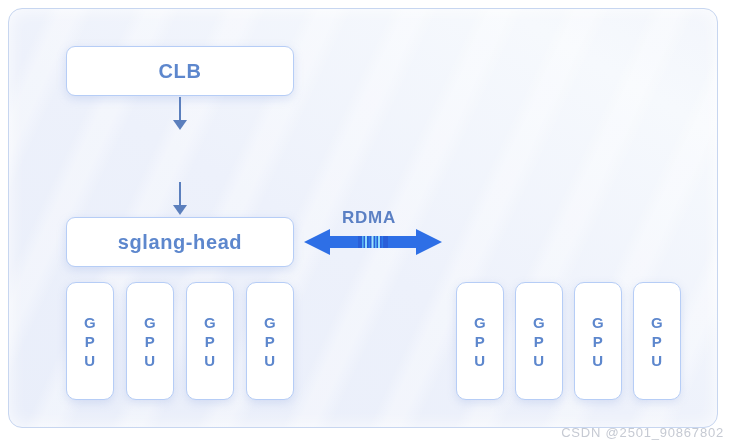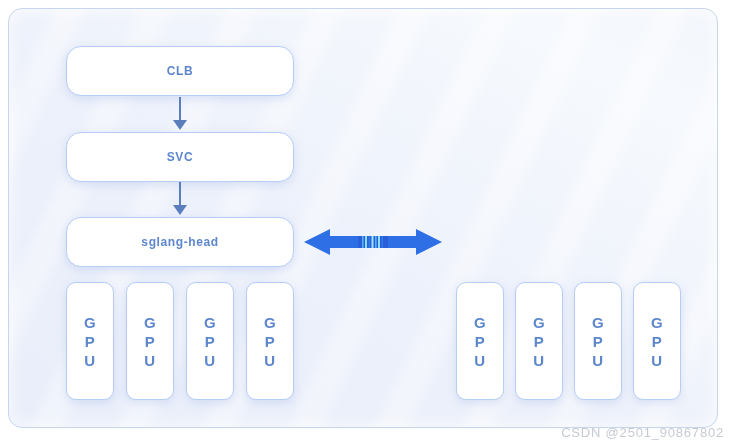--- a/index.html
+++ b/index.html
@@ -20,25 +20,25 @@
         rgba(255,255,255,0.35) 48px 62px,
         rgba(255,255,255,0) 78px),
       linear-gradient(to top right, #e9eefa 0%, #edf1fb 45%, #f6f9fd 85%, #f3f6fc 100%);
     box-shadow: inset 0 0 18px rgba(255,255,255,0.8);
   }
 
   .node {
     position: absolute;
     background: #ffffff;
     border: 1px solid var(--node-border, #b6cdf6);
-    border-radius: 15px;
+    border-radius: 9px;
     box-shadow: 0 3px 10px rgba(140, 165, 225, 0.28);
     display: flex; align-items: center; justify-content: center;
     color: var(--node-text, #5d87cd);
-    font-size: 12px; font-weight: 600; letter-spacing: 0.6px;
+    font-size: 20px; font-weight: 600; letter-spacing: 0.6px;
   }
   .node-clb  { left: 57px;  top: 37px;  width: 228px; height: 50px; }
   .node-svc  { left: 57px;  top: 123px; width: 228px; height: 50px; }
   .node-head { left: 57px;  top: 208px; width: 228px; height: 50px; }
   .node-worker { left: 447px; top: 207px; width: 226px; height: 51px; }
 
   .varrow { position: absolute; width: 14px; }
   .varrow .stem {
     position: absolute; left: 6px; top: 0; width: 2px;
     background: var(--flow-arrow, #5b7fbd);
@@ -93,23 +93,20 @@
 
     <div class="node node-clb">
       <span>CLB</span>
     </div>
 
     <div class="varrow arrow-1">
       <div class="stem"></div>
       <div class="head"></div>
     </div>
 
-    <div class="node node-svc">
-      <span>SVC</span>
-    </div>
 
     <div class="varrow arrow-2">
       <div class="stem"></div>
       <div class="head"></div>
     </div>
 
     <div class="node node-head">
       <span>sglang-head</span>
     </div>
 
@@ -129,20 +126,21 @@
 P
 U</span>
         </div>
       <div class="gpu">
           <span class="gpu-label">G
 P
 U</span>
         </div>
     </div>
 
+    <div class="rdma-label">RDMA</div>
     <svg class="rdma-arrow" viewBox="0 0 138 28" xmlns="http://www.w3.org/2000/svg">
       <polygon points="0,14 26,1 26,8 112,8 112,1 138,14 112,27 112,20 26,20 26,27" fill="var(--accent-arrow, #2e6fe6)"></polygon>
       <g>
         <rect x="54" y="8" width="30" height="12" fill="#2a5fd8"></rect>
         <rect x="58" y="8" width="1.6" height="12" fill="#55b2f4"></rect>
         <rect x="61" y="8" width="2" height="12" fill="#8fdbfa"></rect>
         <rect x="64.5" y="8" width="1.6" height="12" fill="#2f7bea"></rect>
         <rect x="67.5" y="8" width="2" height="12" fill="#9fe4fc"></rect>
         <rect x="71" y="8" width="1.6" height="12" fill="#55b2f4"></rect>
         <rect x="74" y="8" width="2" height="12" fill="#8fdbfa"></rect>

